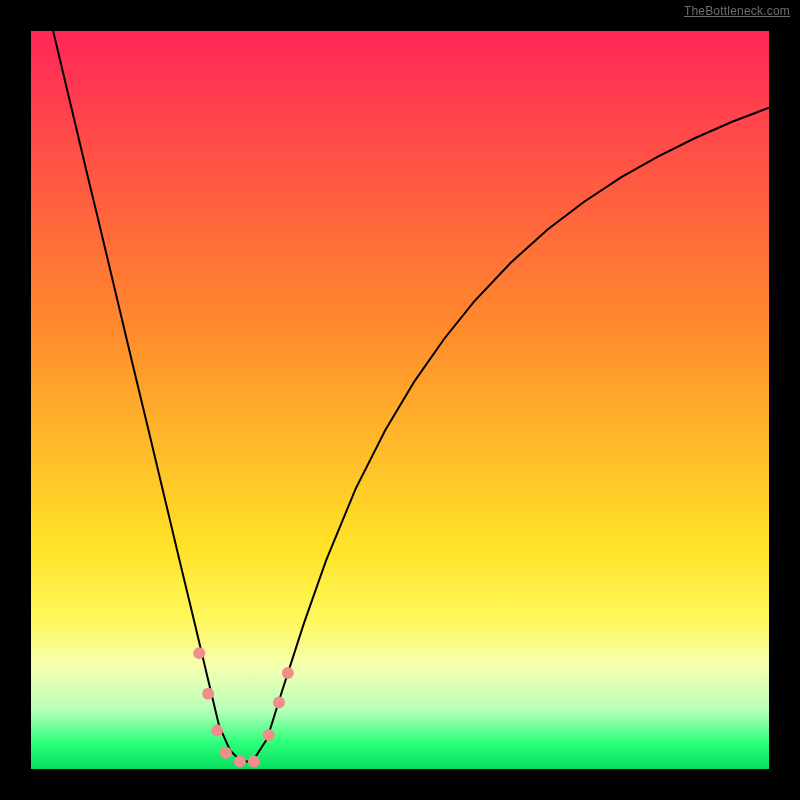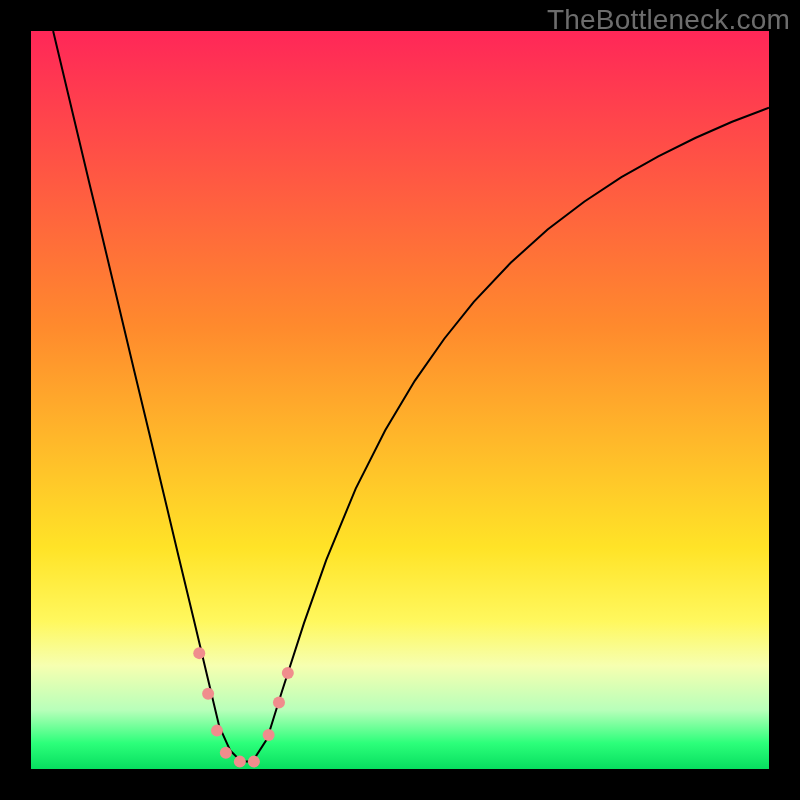--- a/index.html
+++ b/index.html
@@ -24,23 +24,24 @@
     left: 0;
     top: 0;
     width: 738px;
     height: 738px;
   }
   .watermark {
     position: absolute;
     top: 4px;
     right: 10px;
     color: #6d6d6d;
-    font-size: 28px;
+    font-size: 12px;
     letter-spacing: 0.2px;
     font-weight: 500;
+    text-decoration: underline;
   }
   svg {
     display: block;
   }
 </style>
 </head>
 <body>
 
 <div class="watermark">TheBottleneck.com</div>
 

